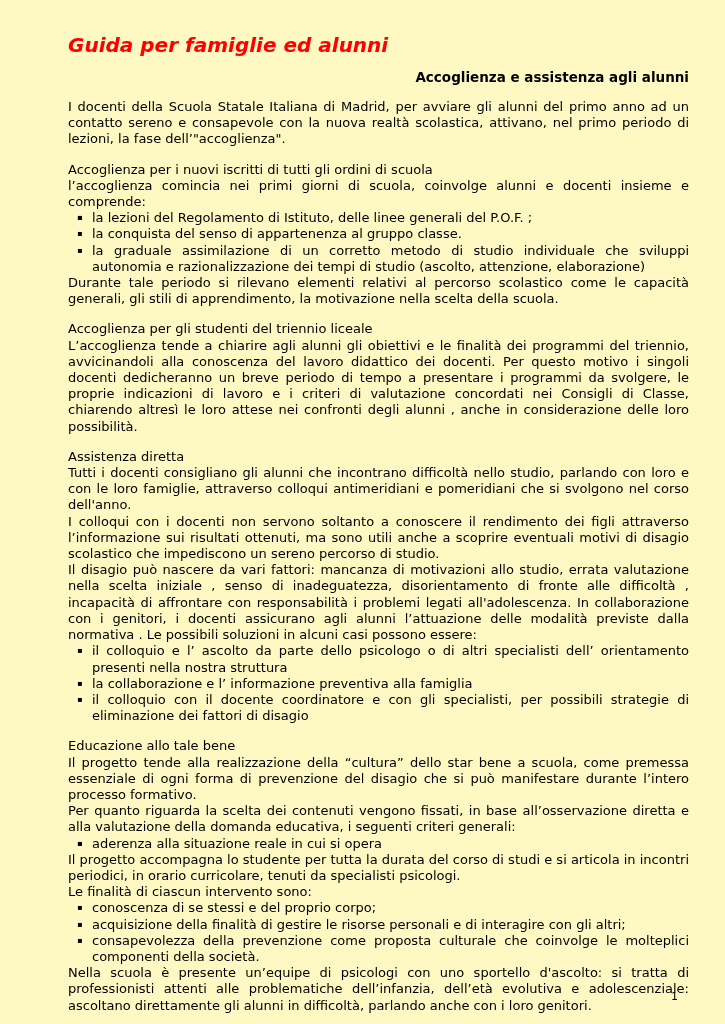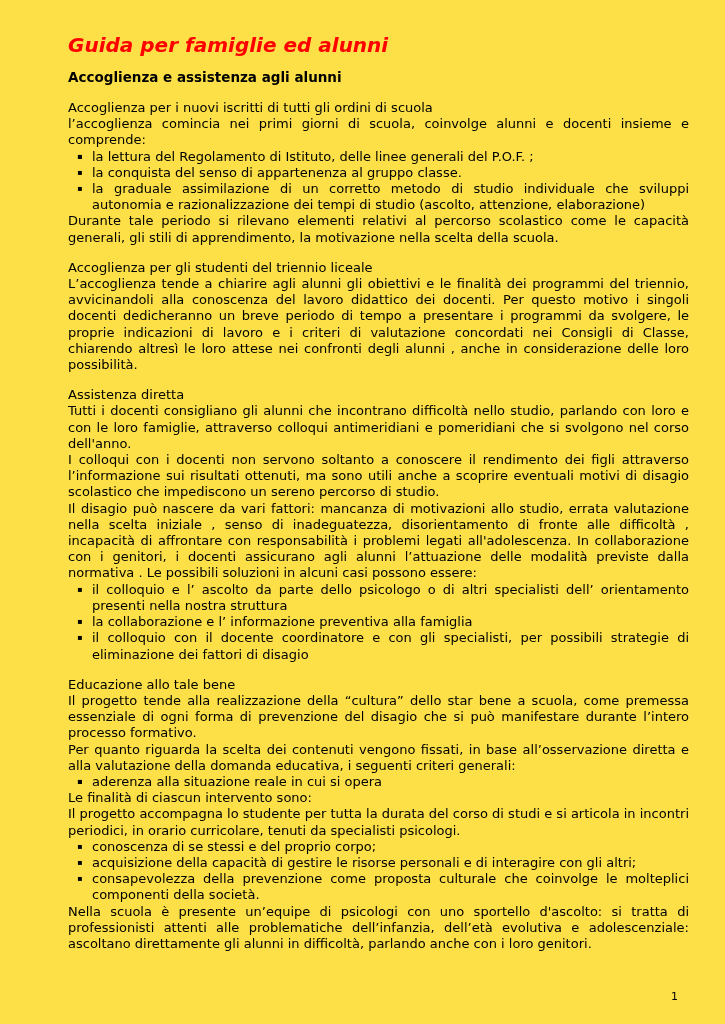--- a/index.html
+++ b/index.html
@@ -4,21 +4,21 @@
 <style>
   html, body {
     margin: 0;
     padding: 0;
     background: #ffffff;
   }
   .page {
     position: relative;
     width: 725px;
     height: 1024px;
-    background: #fde047;
+    background: #fef9c3;
     box-sizing: border-box;
     padding: 33px 36px 0 68px;
     overflow: hidden;
     font-family: "DejaVu Sans", "Liberation Sans", sans-serif;
     font-size: 13px;
     line-height: 16.2px;
     color: #000000;
   }
   .doc-title {
     margin: 0;
@@ -26,21 +26,21 @@
     line-height: 24px;
     font-weight: bold;
     font-style: italic;
     color: #ff0000;
   }
   .doc-subtitle {
     margin: 12px 0 13px 0;
     font-size: 13.5px;
     line-height: 17px;
     font-weight: bold;
-    text-align: left;
+    text-align: right;
     color: #000000;
   }
   p {
     margin: 0;
     text-align: justify;
   }
   .heading {
     margin: 14px 0 0 0;
     font-size: 13px;
     line-height: 16.2px;
@@ -78,26 +78,27 @@
 </style>
 </head>
 <body>
 
 <div class="page">
 
   <h1 class="doc-title">Guida per famiglie ed alunni</h1>
 
   <h2 class="doc-subtitle">Accoglienza e assistenza agli alunni</h2>
 
+  <p>I docenti della Scuola Statale Italiana di Madrid, per avviare gli alunni del primo anno ad un contatto sereno e consapevole con la nuova realtà scolastica, attivano, nel primo periodo di lezioni, la fase dell’"accoglienza".</p>
 
   <h3 class="heading">Accoglienza per i nuovi iscritti di tutti gli ordini di scuola</h3>
   <p>l’accoglienza comincia nei primi giorni di scuola, coinvolge alunni e docenti insieme e comprende:</p>
   <ul class="bullets">
     <li><span class="bullet">▪</span></li>
-    <li><span class="bullet">▪</span><span>la lettura del Regolamento di Istituto, delle linee generali del P.O.F. ;</span></li>
+    <li><span class="bullet">▪</span><span>la lezioni del Regolamento di Istituto, delle linee generali del P.O.F. ;</span></li>
     <li><span class="bullet">▪</span><span>la conquista del senso di appartenenza al gruppo classe.</span></li>
     <li><span class="bullet">▪</span><span>la graduale assimilazione di un corretto metodo di studio individuale che sviluppi autonomia e razionalizzazione dei tempi di studio (ascolto, attenzione, elaborazione)</span></li>
   </ul>
   <p>Durante tale periodo si rilevano elementi relativi al percorso scolastico come le capacità generali, gli stili di apprendimento, la motivazione nella scelta della scuola.</p>
 
   <h3 class="heading">Accoglienza per gli studenti del triennio liceale</h3>
   <p>L’accoglienza tende a chiarire agli alunni gli obiettivi e le finalità dei programmi del triennio, avvicinandoli alla conoscenza del lavoro didattico dei docenti. Per questo motivo i singoli docenti dedicheranno un breve periodo di tempo a presentare i programmi da svolgere, le proprie indicazioni di lavoro e i criteri di valutazione concordati nei Consigli di Classe,  chiarendo altresì le loro attese nei confronti degli alunni , anche in considerazione  delle loro possibilità.</p>
 
   <h3 class="heading">Assistenza diretta</h3>
   <p>Tutti i docenti consigliano gli alunni che incontrano difficoltà nello studio, parlando con loro e con le loro famiglie, attraverso colloqui antimeridiani e pomeridiani che si svolgono nel corso dell'anno.</p>
@@ -109,24 +110,24 @@
     <li><span class="bullet">▪</span><span>il colloquio con il docente coordinatore e con gli specialisti, per possibili strategie di eliminazione dei fattori di disagio</span></li>
   </ul>
 
   <h3 class="heading">Educazione allo tale bene</h3>
   <p>Il progetto tende alla realizzazione della “cultura” dello star bene a scuola, come premessa essenziale di ogni forma di prevenzione del disagio che si può manifestare durante l’intero processo formativo.</p>
   <p>Per quanto riguarda la scelta dei contenuti vengono fissati, in base all’osservazione diretta e alla valutazione della domanda educativa, i seguenti criteri generali:</p>
   <ul class="bullets">
     <li><span class="bullet">▪</span></li>
     <li><span class="bullet">▪</span><span>aderenza alla situazione reale in cui si opera</span></li>
   </ul>
+  <p>Il progetto accompagna lo studente per tutta la durata del corso di studi e si articola in incontri periodici, in orario curricolare, tenuti da specialisti psicologi.</p>
   <p>Le finalità di ciascun intervento sono:</p>
-  <p>Il progetto accompagna lo studente per tutta la durata del corso di studi e si articola in incontri periodici, in orario curricolare, tenuti da specialisti psicologi.</p>
   <ul class="bullets">
     <li><span class="bullet">▪</span><span>conoscenza di se stessi e del proprio corpo;</span></li>
-    <li><span class="bullet">▪</span><span>acquisizione della capacità di gestire le risorse personali e di interagire con gli altri;</span></li>
+    <li><span class="bullet">▪</span><span>acquisizione della finalità di gestire le risorse personali e di interagire con gli altri;</span></li>
     <li><span class="bullet">▪</span><span>consapevolezza della prevenzione come proposta culturale che coinvolge le molteplici componenti della società.</span></li>
   </ul>
   <p>Nella scuola è presente un’equipe di psicologi con uno sportello d'ascolto: si tratta di professionisti attenti alle problematiche dell’infanzia, dell’età evolutiva e adolescenziale: ascoltano direttamente gli alunni in difficoltà, parlando anche con i loro genitori.</p>
 
   <div class="page-number">1</div>
 
 </div>
 
 </body></html>

